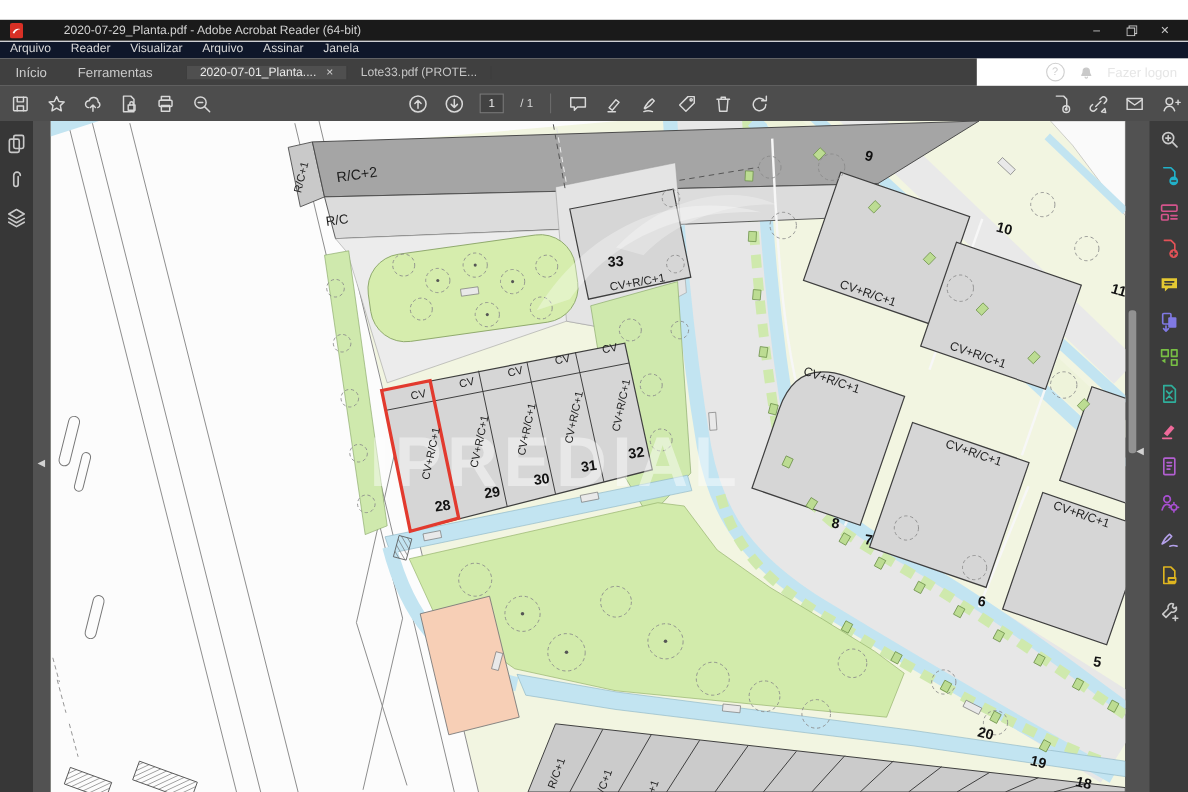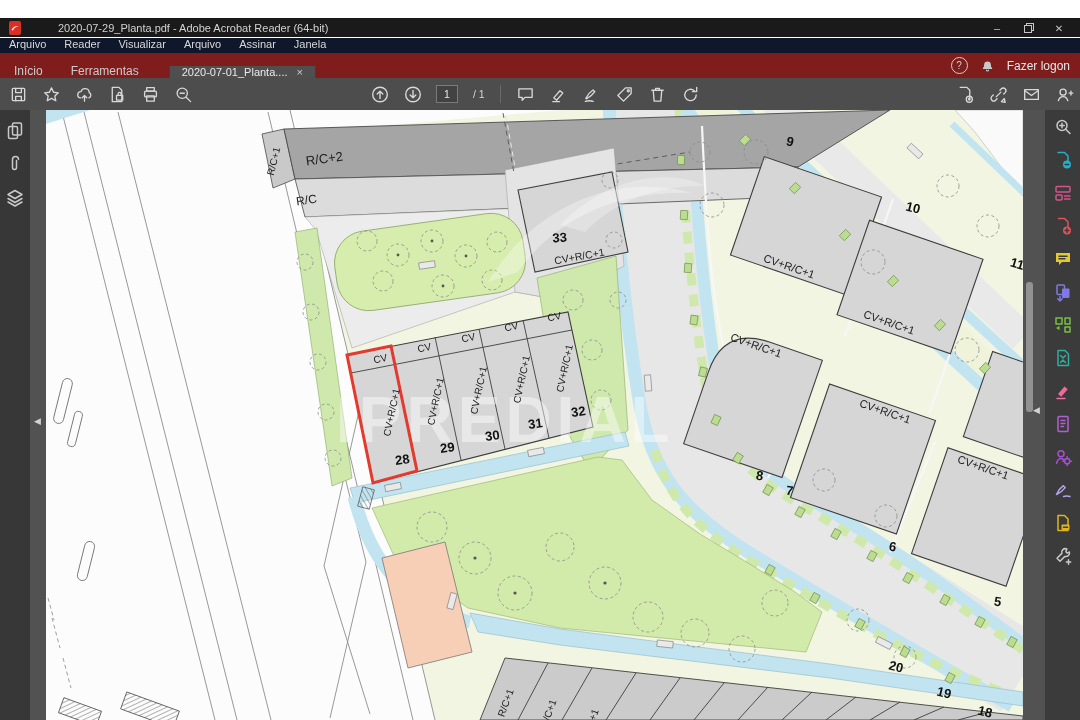--- a/index.html
+++ b/index.html
@@ -7,21 +7,21 @@
   .abs{position:absolute;}
   
   #top-strip{left:0;top:0;width:1080px;height:18px;background:#ffffff;}
   #titlebar{left:0;top:18px;width:1080px;height:19px;background:#1a1a1a;display:flex;align-items:center;gap:30px;}
   #titlebar .t-icon{margin-left:9px;margin-right:7px;display:flex;}
   #titlebar .t-text{font-size:11px;color:#d2d2d2;white-space:nowrap;}
   .winctl{position:absolute;top:0;height:20px;width:26px;display:flex;align-items:center;justify-content:center;color:#c6c6c6;font-size:11px;}
   #win-min{right:70px;} #win-restore{right:38px;} #win-close{right:8px;font-size:10px;}
   #menubar{left:0;top:38px;width:1080px;height:15px;background:#0f172a;display:flex;align-items:flex-start;}
   #menubar span{font-size:11px;color:#d8d8d8;padding:0 9px;white-space:nowrap;}
-  #tabbar{left:0;top:53px;width:1080px;height:25px;background:#7f1d1d;display:flex;align-items:flex-end;}
+  #tabbar{left:0;top:53px;width:888px;height:25px;background:#404040;display:flex;align-items:center;}
   .flat-tab{display:flex;align-items:center;padding:0 14px;font-size:12px;color:#cbcbcb;}
   #doc-tabs{display:flex;margin-left:16px;}
   .doc-tab{display:flex;align-items:center;padding:0 12px;font-size:11px;color:#c6c6c6;border-left: 1px solid #3e3e3e;max-width:128px;white-space:nowrap;}
   .doc-tab:last-child{border-right:1px solid #3e3e3e;}
   .doc-tab.active{background:#4f4f4f;color:#e9e9e9;}
   .doc-tab .close{margin-left:9px;font-size:11px;color:#cccccc;}
   #tab-right{position:absolute;right:10px;top:53px;height:25px;display:flex;align-items:center;gap:12px;}
   #help-btn{width:15px;height:15px;border:1.3px solid #cfcfcf;border-radius:50%;color:#cfcfcf;font-size:10px;display:flex;align-items:center;justify-content:center;}
   #login-btn{font-size:12px;color:#e6e6e6;}
   #toolbar{left:0;top:78px;width:1080px;height:32px;background:#4d4d4d;border-bottom:1px solid #2d2d2d;}
@@ -92,20 +92,23 @@
     <span>Janela</span>
   </div>
 
 <div id="tabbar" class="abs">
   <span class="flat-tab">Início</span>
   <span class="flat-tab">Ferramentas</span>
   <div id="doc-tabs">
       <div class="doc-tab active">
         <span>2020-07-01_Planta....</span>
         <span class="close">×</span>
+      </div>
+      <div class="doc-tab">
+        <span>Lote33.pdf (PROTE...</span>
       </div>
     </div>
 </div>
 <div id="tab-right">
   <span id="help-btn">?</span>
   <span style="display:flex;color:#c9c9c9;">
     <svg width="15" height="15" viewBox="0 0 20 20" style="stroke:currentColor;fill:none;stroke-width:1.5;stroke-linecap:round;stroke-linejoin:round;">
         <path d="M4.5 14c1.2-1.2 1.8-2.6 1.8-5a3.7 3.7 0 0 1 7.4 0c0 2.4.6 3.8 1.8 5z" fill="#c9c9c9"></path>
         <path d="M8.6 16a1.4 1.4 0 0 0 2.8 0"></path>
       </svg>

